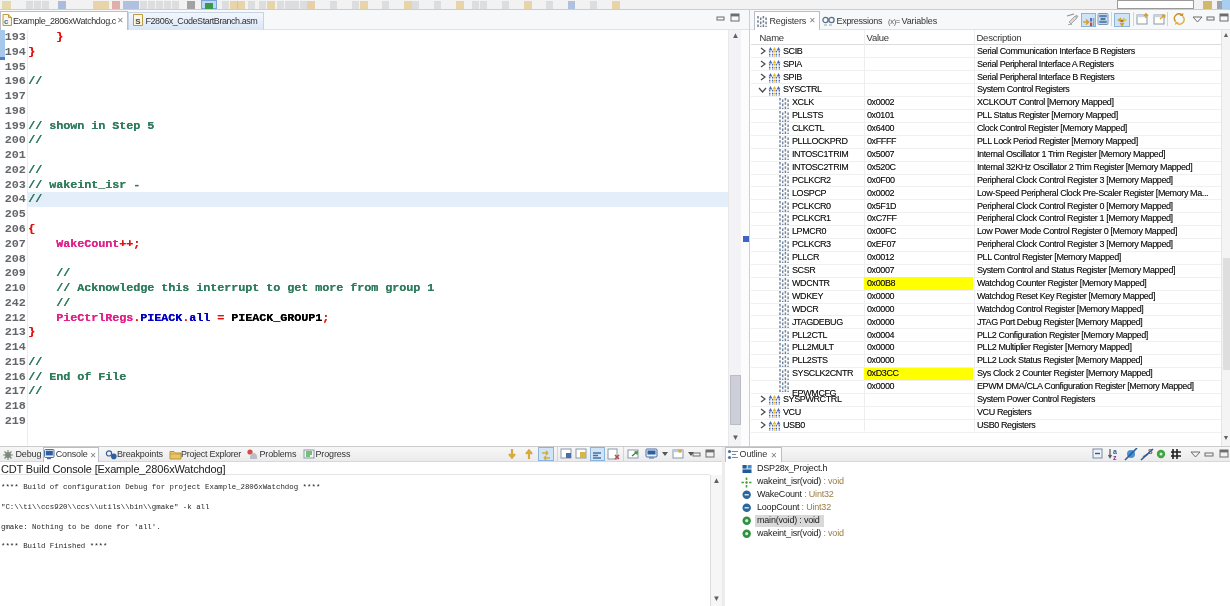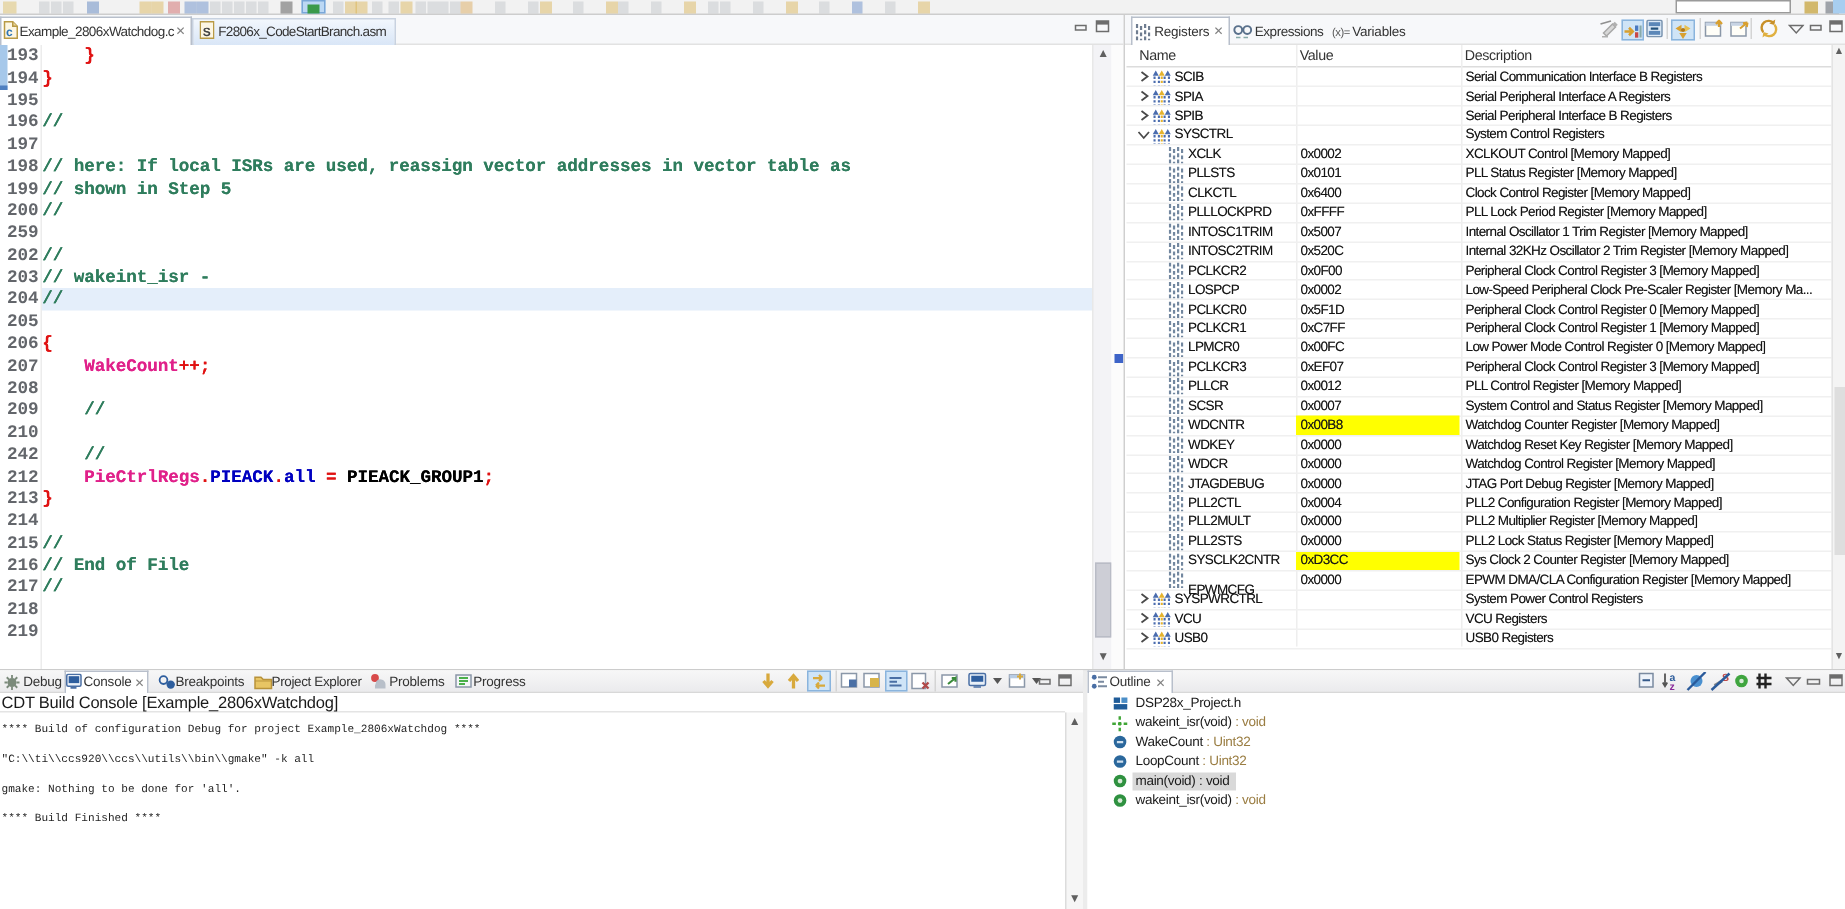--- a/index.html
+++ b/index.html
@@ -113,21 +113,21 @@
 
 <div class="abs" style="left:0;top:0;width:748.5px;height:445.5px;overflow:hidden">
 <div class="ln" style="top:30.00px">193</div>
     <div class="ln" style="top:44.77px">194</div>
     <div class="ln" style="top:59.54px">195</div>
     <div class="ln" style="top:74.31px">196</div>
     <div class="ln" style="top:89.08px">197</div>
     <div class="ln" style="top:103.84px">198</div>
     <div class="ln" style="top:118.61px">199</div>
     <div class="ln" style="top:133.38px">200</div>
-    <div class="ln" style="top:148.15px">259</div>
+    <div class="ln" style="top:148.15px">201</div>
     <div class="ln" style="top:162.92px">202</div>
     <div class="ln" style="top:177.69px">203</div>
     <div class="ln" style="top:192.46px">204</div>
     <div class="ln" style="top:207.23px">205</div>
     <div class="ln" style="top:222.00px">206</div>
     <div class="ln" style="top:236.77px">207</div>
     <div class="ln" style="top:251.53px">208</div>
     <div class="ln" style="top:266.30px">209</div>
     <div class="ln" style="top:281.07px">210</div>
     <div class="ln" style="top:295.84px">242</div>
@@ -135,29 +135,29 @@
     <div class="ln" style="top:325.38px">213</div>
     <div class="ln" style="top:340.15px">214</div>
     <div class="ln" style="top:354.92px">215</div>
     <div class="ln" style="top:369.69px">216</div>
     <div class="ln" style="top:384.46px">217</div>
     <div class="ln" style="top:399.23px">218</div>
     <div class="ln" style="top:413.99px">219</div>
 <div class="cl" style="top:30.00px"><span class="r">    }</span></div>
     <div class="cl" style="top:44.77px"><span class="r">}</span></div>
     <div class="cl" style="top:74.31px"><span class="c">//</span></div>
-    <div class="cl" style="top:103.84px"><span class="c">// here: If local ISRs are used, reassign vector addresses in vector table as</span></div>
     <div class="cl" style="top:118.61px"><span class="c">// shown in Step 5</span></div>
     <div class="cl" style="top:133.38px"><span class="c">//</span></div>
     <div class="cl" style="top:162.92px"><span class="c">//</span></div>
     <div class="cl" style="top:177.69px"><span class="c">// wakeint_isr -</span></div>
     <div class="cl" style="top:192.46px"><span class="c">//</span></div>
     <div class="cl" style="top:222.00px"><span class="r">{</span></div>
     <div class="cl" style="top:236.77px">    <span class="p">WakeCount</span><span class="r">++;</span></div>
     <div class="cl" style="top:266.30px">    <span class="c">//</span></div>
+    <div class="cl" style="top:281.07px">    <span class="c">// Acknowledge this interrupt to get more from group 1</span></div>
     <div class="cl" style="top:295.84px">    <span class="c">//</span></div>
     <div class="cl" style="top:310.61px">    <span class="p">PieCtrlRegs</span><span class="r">.</span><span class="b">PIEACK</span><span class="r">.</span><span class="b">all</span> <span class="r">=</span> <span class="f">PIEACK_GROUP1</span><span class="r">;</span></div>
     <div class="cl" style="top:325.38px"><span class="r">}</span></div>
     <div class="cl" style="top:354.92px"><span class="c">//</span></div>
     <div class="cl" style="top:369.69px"><span class="c">// End of File</span></div>
     <div class="cl" style="top:384.46px"><span class="c">//</span></div>
 </div>
 
 <div class="abs" style="left:727.5px;top:30px;width:13.5px;height:415.5px;background:#f3f3f6;border-left:1px solid #e8e8e8">
   <div class="arr" style="left:3px;top:1px">▲</div>

